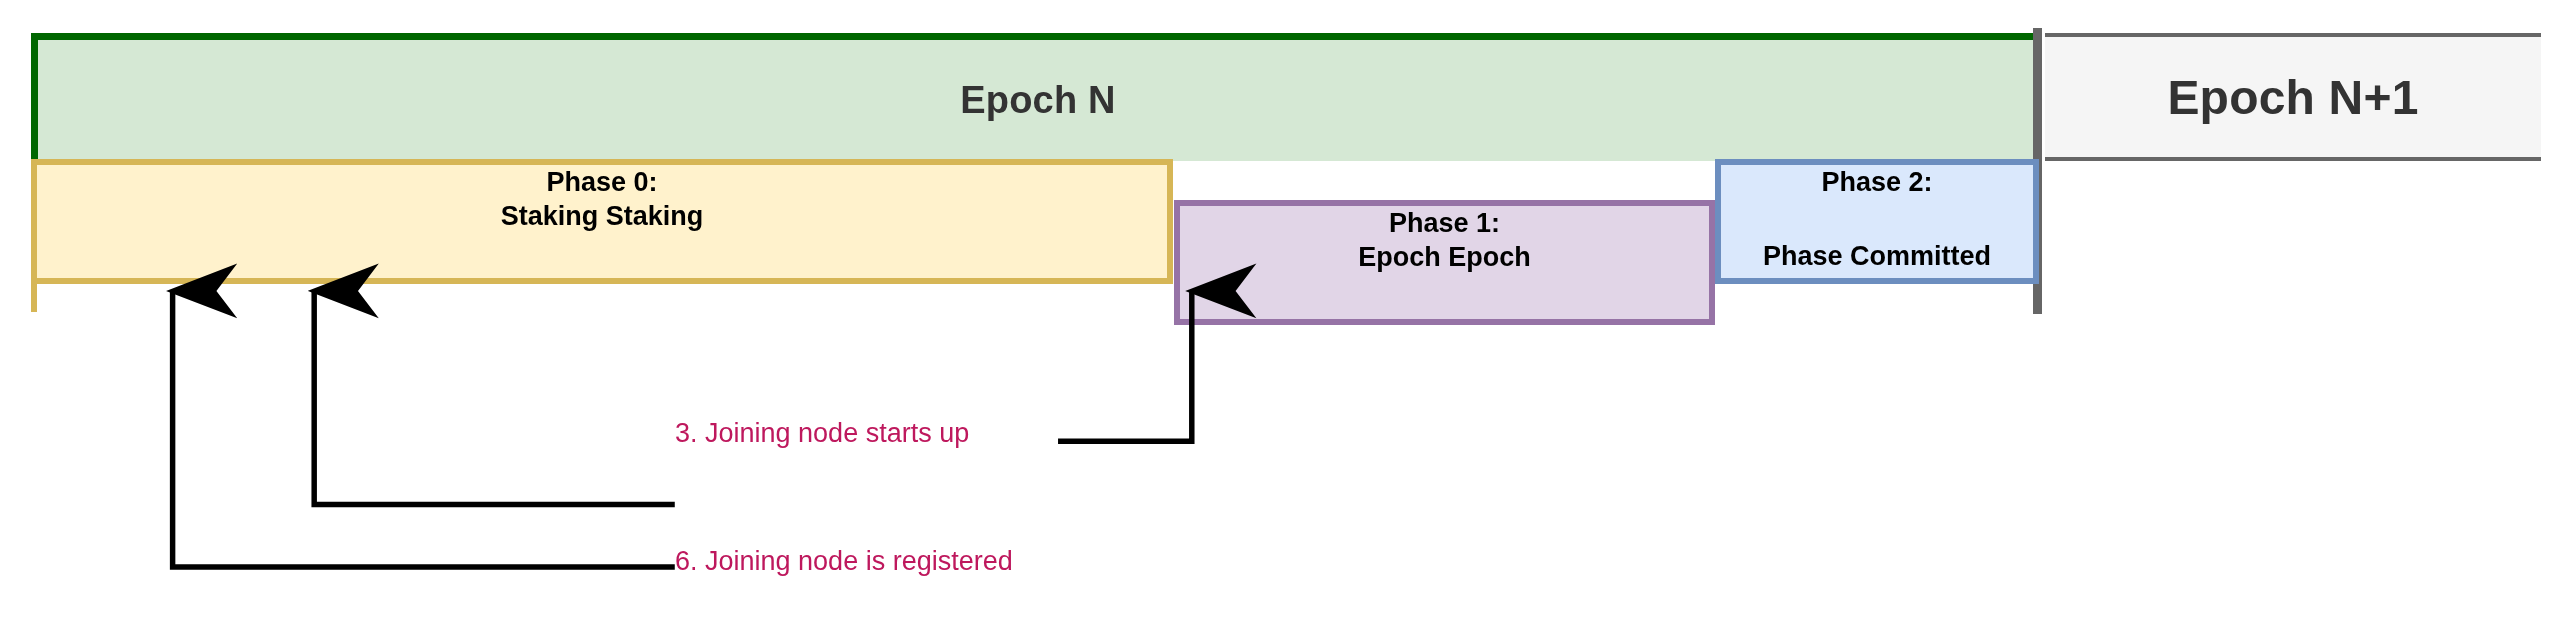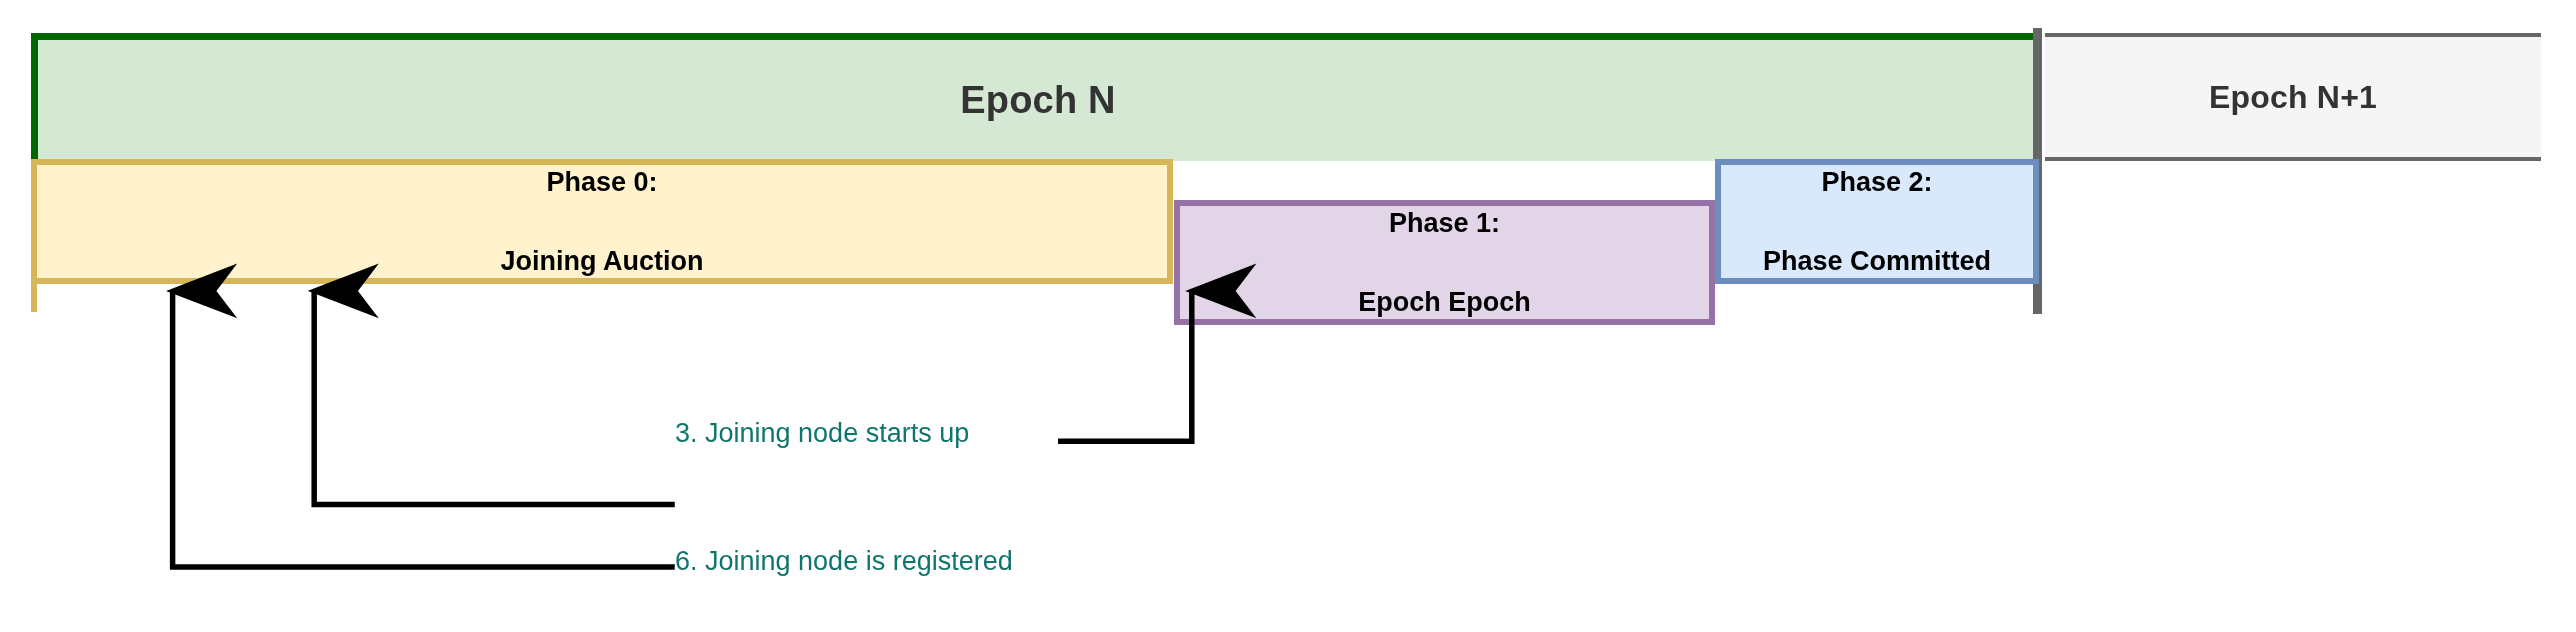--- a/index.html
+++ b/index.html
@@ -48,42 +48,42 @@
     left: 2045px;
     top: 33px;
     width: 496px;
     height: 128px;
     background: #F5F5F5;
     border-top: 4.7px solid #666666;
     border-bottom: 4.7px solid #666666;
     border-left: 0;
     border-right: 0;
     color: #333333;
-    font-size: 32px;
+    font-size: 48px;
     text-align: right;
   }
 
   
   .epoch-divider {
     position: absolute;
     left: 2033px;
     top: 28px;
     width: 9.4px;
     height: 286px;
     background: #666666;
   }
 
   
   .phase-box {
     position: absolute;
     box-sizing: border-box;
     display: flex;
     flex-direction: column;
     align-items: center;
-    justify-content: space-between;
+    justify-content: flex-start;
     font-weight: bold;
     font-size: 27px;
     line-height: 1.26;
     color: #000000;
     text-align: center;
     white-space: nowrap;
   }
 
   .phase-0 {
     left: 31px;
@@ -129,21 +129,21 @@
     top: 0;
     width: 2576px;
     height: 632px;
     pointer-events: none;
   }
 
   
   .callout-label {
     position: absolute;
     font-size: 27px;
-    color: #0f766e;
+    color: #be185d;
     white-space: nowrap;
     line-height: 1;
   }
   .label-3 { left: 675px; top: 420px; }
   .label-2 { left: 675px; top: 484px; }
   .label-1 { left: 675px; top: 548px; }
 </style>
 </head>
 <body>
 
@@ -154,21 +154,21 @@
   </div>
 
   <div class="epoch-divider"></div>
 
   <div class="epoch-box epoch-n1">
     <span>Epoch N+1</span>
   </div>
 
   <div class="phase-box phase-0">
     <span>Phase 0:</span>
-    <span>Joining Auction</span>
+    <span>Staking Staking</span>
   </div>
 
   <div class="phase-box phase-1">
     <span>Phase 1:</span>
     <span>Epoch Epoch</span>
   </div>
 
   <div class="phase-box phase-2">
     <span>Phase 2:</span>
     <span>Phase Committed</span>

